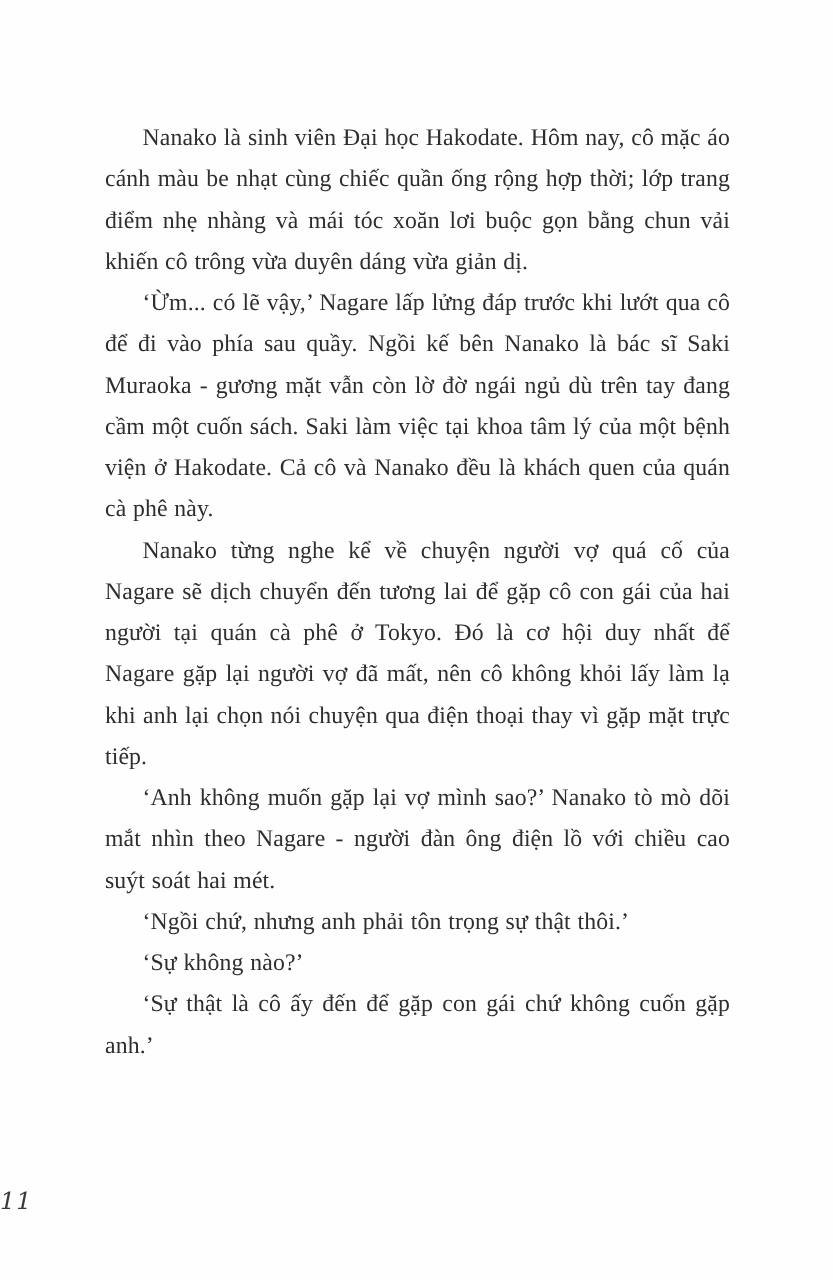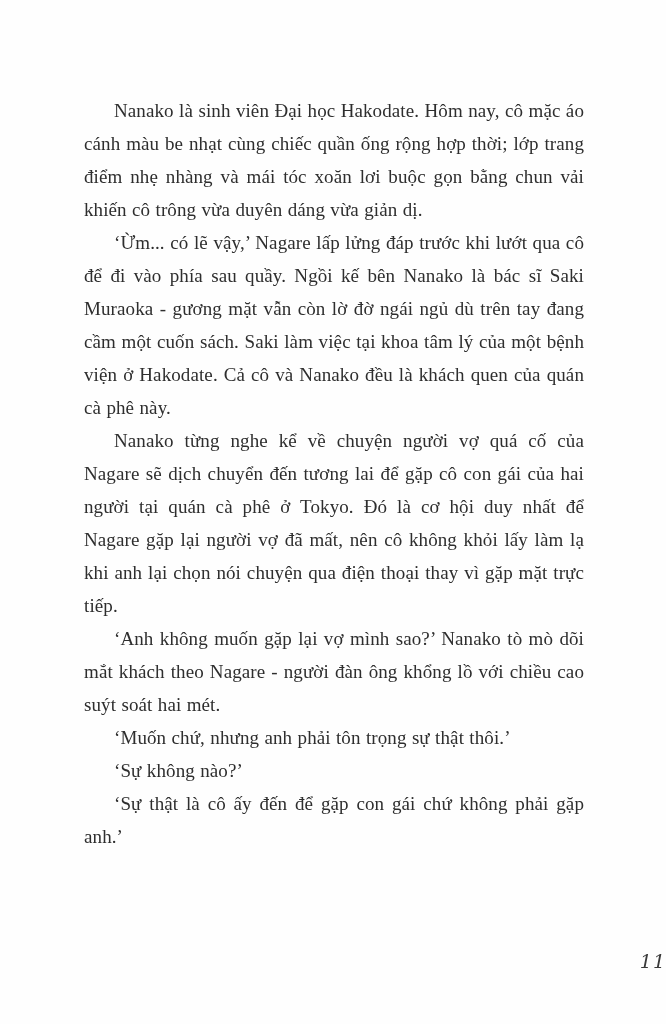--- a/index.html
+++ b/index.html
@@ -34,35 +34,35 @@
     text-indent: 30px;
     letter-spacing: 0.1px;
     word-spacing: 0.5px;
   }
 
   .page-number {
     position: absolute;
     bottom: 52px;
     left: 0;
     width: 100%;
-    text-align: right;
+    text-align: left;
     font-family: "DejaVu Serif", serif;
     font-style: italic;
     font-size: 19px;
     color: #3a3a3a;
     letter-spacing: 1px;
   }
 </style>
 </head>
 <body>
 
 <div class="book-page">
   <div class="text-block">
     <p>Nanako là sinh viên Đại học Hakodate. Hôm nay, cô mặc áo cánh màu be nhạt cùng chiếc quần ống rộng hợp thời; lớp trang điểm nhẹ nhàng và mái tóc xoăn lơi buộc gọn bằng chun vải khiến cô trông vừa duyên dáng vừa giản dị.</p>
     <p>‘Ừm... có lẽ vậy,’ Nagare lấp lửng đáp trước khi lướt qua cô để đi vào phía sau quầy. Ngồi kế bên Nanako là bác sĩ Saki Muraoka - gương mặt vẫn còn lờ đờ ngái ngủ dù trên tay đang cầm một cuốn sách. Saki làm việc tại khoa tâm lý của một bệnh viện ở Hakodate. Cả cô và Nanako đều là khách quen của quán cà phê này.</p>
     <p>Nanako từng nghe kể về chuyện người vợ quá cố của Nagare sẽ dịch chuyển đến tương lai để gặp cô con gái của hai người tại quán cà phê ở Tokyo. Đó là cơ hội duy nhất để Nagare gặp lại người vợ đã mất, nên cô không khỏi lấy làm lạ khi anh lại chọn nói chuyện qua điện thoại thay vì gặp mặt trực tiếp.</p>
-    <p>‘Anh không muốn gặp lại vợ mình sao?’ Nanako tò mò dõi mắt khách theo Nagare - người đàn ông khổng lồ với chiều cao suýt soát hai mét.</p>
-    <p>‘Muốn chứ, nhưng anh phải tôn trọng sự thật thôi.’</p>
+    <p>‘Anh không muốn gặp lại vợ mình sao?’ Nanako tò mò dõi mắt nhìn theo Nagare - người đàn ông điện lồ với chiều cao suýt soát hai mét.</p>
+    <p>‘Ngồi chứ, nhưng anh phải tôn trọng sự thật thôi.’</p>
     <p>‘Sự không nào?’</p>
-    <p>‘Sự thật là cô ấy đến để gặp con gái chứ không phải gặp anh.’</p>
+    <p>‘Sự thật là cô ấy đến để gặp con gái chứ không cuốn gặp anh.’</p>
   </div>
   <div class="page-number">11</div>
 </div>
 
 </body></html>

